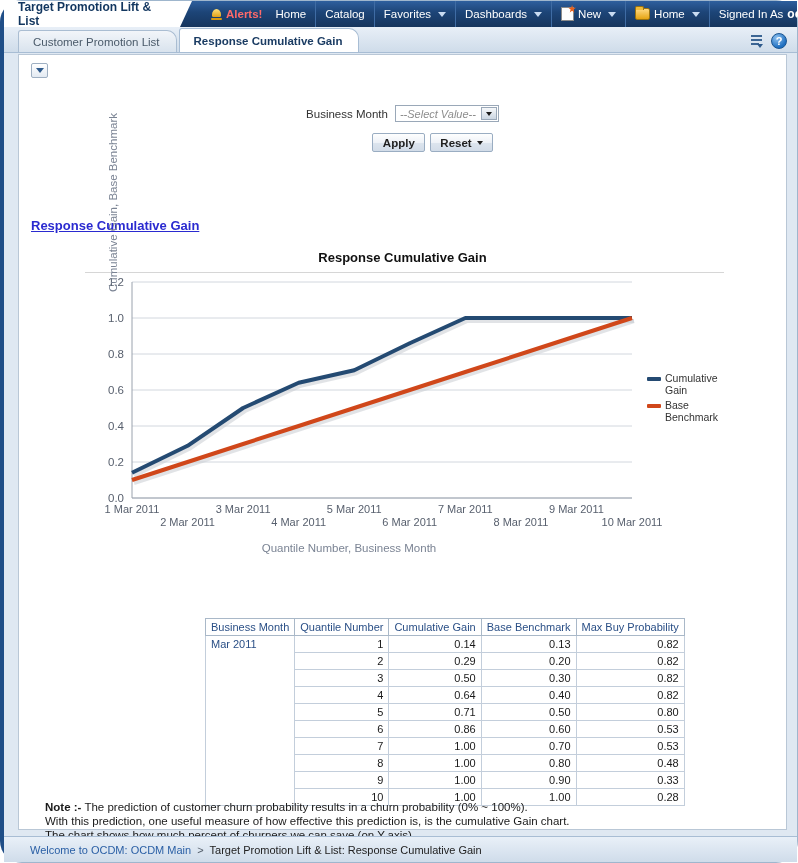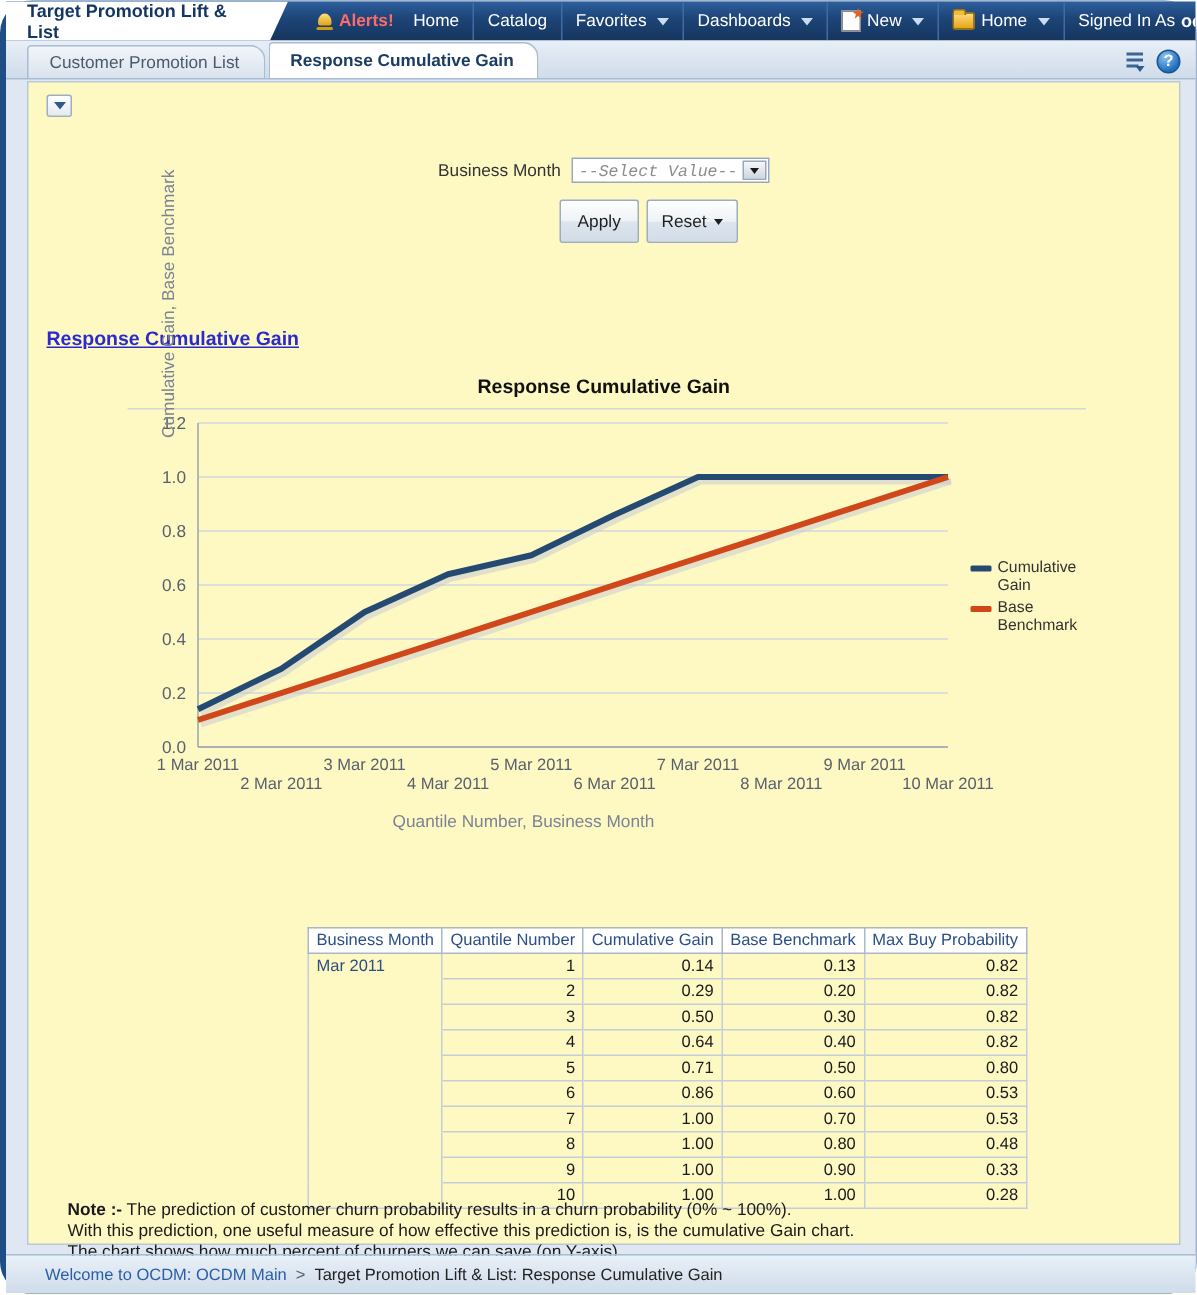--- a/index.html
+++ b/index.html
@@ -139,21 +139,21 @@
     background: radial-gradient(circle at 35% 28%, #8fc2f0, #1f6fc0 70%);
     border: 1px solid #1a5591;
     color: #fff; font-size: 11px; font-weight: bold;
     display: flex; align-items: center; justify-content: center;
     line-height: 1;
   }
 
   
   .content {
     position: absolute; top: 53px; left: 14px; right: 10px; bottom: 32px;
-    background: #fef9c3;
+    background: #ffffff;
     border: 1px solid #b9c7d6;
   }
   .collapse-btn {
     position: absolute; left: 12px; top: 8px;
     width: 17px; height: 15px;
     background: linear-gradient(to bottom,#ffffff,#e3eaf2);
     border: 1px solid #9eafc2; border-radius: 2px;
     display: flex; align-items: center; justify-content: center;
   }
   .chev-down {
@@ -163,47 +163,47 @@
     border-top: 5px solid #2e5a8c;
   }
 
   
   .prompt-row {
     position: absolute; top: 50px; left: 0; right: 0;
     display: flex; justify-content: center; align-items: center; gap: 7px;
   }
   .prompt-label { font-size: 11.5px; color: #333333; }
   .select-box {
-    width: 132px; height: 17px;
+    width: 104px; height: 17px;
     border: 1px solid #9aa8b8;
     background: #ffffff;
-    display: flex; align-items: flex-end;
+    display: flex; align-items: center;
     font-size: 11px; color: #8d8d8d; font-style: italic;
-    padding-left: 4px; position: relative; font-family: Liberation Mono, monospace;
+    padding-left: 4px; position: relative;
   }
   .select-arrow {
     position: absolute; right: 1px; top: 1px;
     width: 16px; height: 13px;
     background: linear-gradient(to bottom,#f6f8fa,#cbd6e2);
     border: 1px solid #9aa8b8;
     display: flex; align-items: center; justify-content: center;
   }
   .select-arrow .chev-down { border-top-color: #1a1a1a; border-left-width:3px; border-right-width:3px; border-top-width:4px;}
   .btn-row {
     position: absolute; top: 78px; left: 0; right: 0;
     display: flex; justify-content: center; gap: 5px;
     padding-left: 60px;
   }
   .btn {
-    height: 29px; min-width: 53px;
+    height: 19px; min-width: 53px;
     background: linear-gradient(to bottom,#fefefe 0%,#eef2f7 50%,#dde5ee 51%,#d2dce8 100%);
     border: 1px solid #9aadc2; border-radius: 2px;
     font-size: 11.5px; color: #1f1f1f;
     display: flex; align-items: center; justify-content: center;
-    padding: 0 9px; gap: 5px;
+    padding: 0 9px; gap: 5px; font-weight: bold;
   }
   .btn .chev-down { border-top-color: #1f1f1f; border-left-width:3px; border-right-width:3px; border-top-width:4px; }
 
   
   .report-link {
     position: absolute; top: 163px; left: 12px;
     font-size: 13px; font-weight: bold;
     color: #2a2ad0; text-decoration: underline;
   }
 

